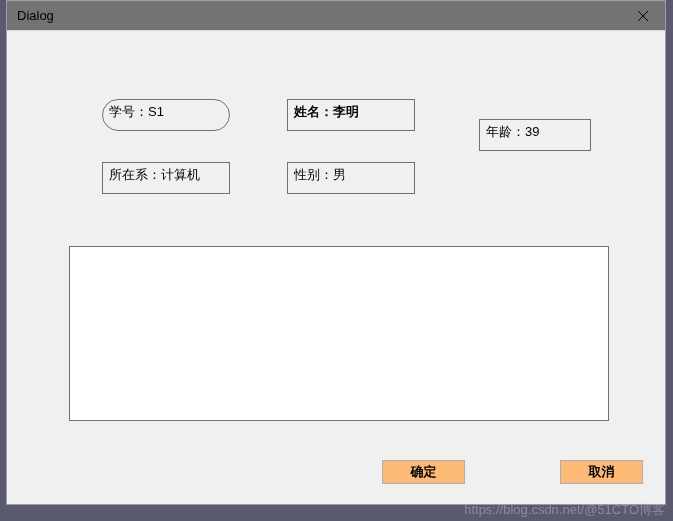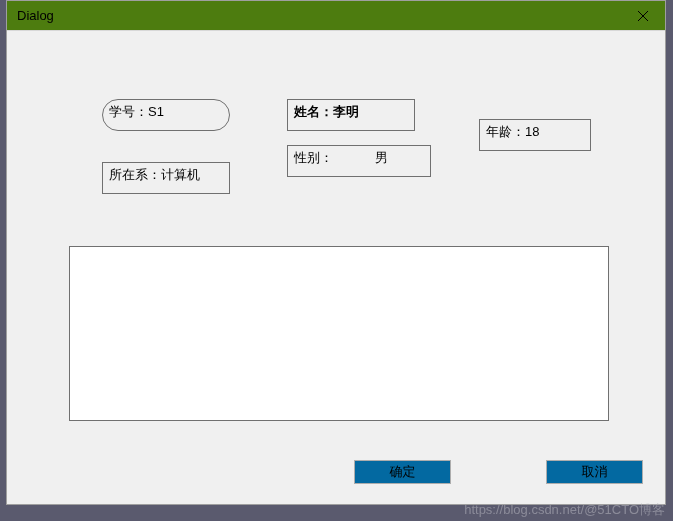--- a/index.html
+++ b/index.html
@@ -15,21 +15,21 @@
       position: absolute;
       top: 0;
       left: 6px;
       width: 660px;
       height: 505px;
       background: #f0f0f0;
       border: 1px solid #9f9f9f;
     }
     .title-bar {
       height: 30px;
-      background: #4d7c0f;
+      background: #737373;
       border-bottom: 1px solid #d8d8d8;
       display: flex;
       align-items: center;
       justify-content: space-between;
       padding-left: 10px;
     }
     .title-text {
       font-size: 13px;
       color: #000;
     }
@@ -55,48 +55,49 @@
       font-size: 13px;
       height: 32px;
       display: flex;
       align-items: flex-start;
       line-height: 16px;
     }
     .field-id     { left: 95px;  top: 68px;  width: 128px; border-radius: 16px; }
     .field-name   { left: 280px; top: 68px;  width: 128px; font-weight: bold; }
     .field-age    { left: 472px; top: 88px; width: 112px; }
     .field-dept   { left: 95px;  top: 131px; width: 128px; }
-    .field-gender { left: 280px; top: 114px; width: 144px; gap: 42px; }
+    .field-gender { left: 280px; top: 131px; width: 128px; }
     .large-box {
       position: absolute;
       left: 62px;
       top: 215px;
       width: 540px;
       height: 175px;
       border: 1px solid #707070;
       background: #ffffff;
     }
     .btn-row {
       position: absolute;
       bottom: 20px;
       right: 22px;
       display: flex;
       gap: 95px;
     }
     .btn {
-      width: 97px;
+      width: 83px;
       height: 24px;
       border: 1px solid #adadad;
-      background: #0369a1;
+      background: #fdba74;
       font-size: 13px;
       display: flex;
       align-items: center;
       justify-content: center;
       cursor: pointer;
       font-family: inherit;
+      font-weight: bold;
     }
     .watermark {
       position: absolute;
       right: 8px;
       bottom: 2px;
       color: rgba(180,180,190,0.55);
       font-size: 13px;
       pointer-events: none;
     }
   </style>
@@ -120,21 +121,21 @@
         <span>S1</span>
     </div>
 
     <div class="field field-name">
       <span>姓名：</span>
         <span>李明</span>
     </div>
 
     <div class="field field-age">
       <span>年龄：</span>
-        <span>18</span>
+        <span>39</span>
     </div>
 
     <div class="field field-dept">
       <span>所在系：</span>
         <span>计算机</span>
     </div>
 
     <div class="field field-gender">
       <span>性别：</span>
         <span>男</span>

